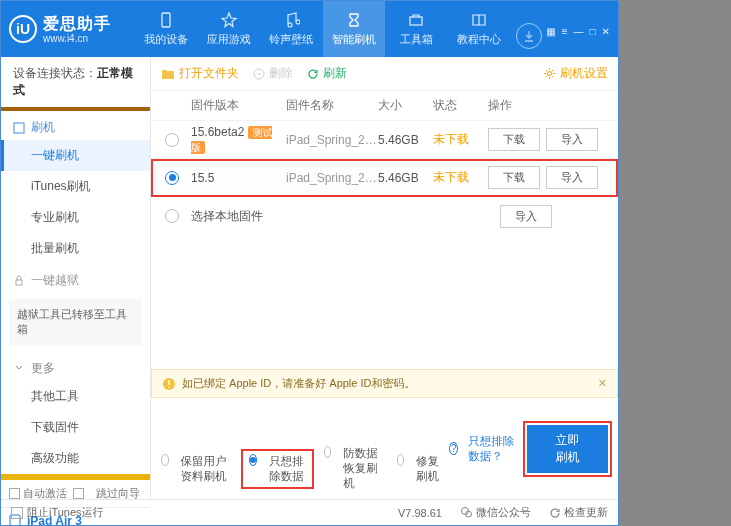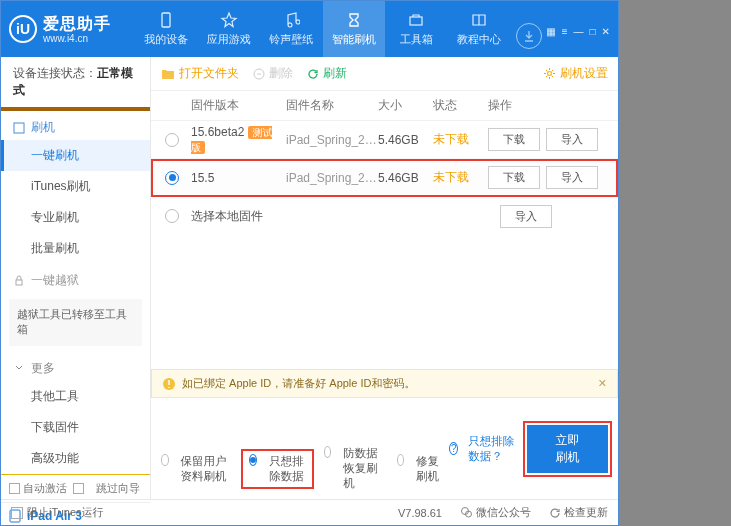--- a/index.html
+++ b/index.html
@@ -22,21 +22,21 @@
 .body { flex: 1; display: flex; min-height: 0; }
 
 .sidebar { width: 150px; border-right: 1px solid #e8e8e8; display: flex; flex-direction: column; font-size: 12px; color: #555; }
 .dev-status { padding: 8px 12px; border-bottom: 4px solid #a16207; color:#555;}
 .dev-status b{color:#333;}
 .sb-group { padding: 8px 12px 4px; color:#4a8cd8; display:flex; align-items:center; gap:6px; font-size:12px;}
 .sb-item { padding: 7px 12px 7px 30px; cursor: pointer; }
 .sb-item.active { background: #eaf3fe; border-left: 3px solid #1b7de0; color:#1b7de0; padding-left:27px;}
 .side-box { background:#f7f7f7; margin:6px 8px; padding:8px; font-size:11px; color:#666; line-height:1.4;}
 .sidebar-spacer{flex:1;}
-.sb-foot { border-top:1px solid #eab308; padding:6px 8px; display:flex; align-items:center; gap:6px; font-size:11px; color:#777;}
+.sb-foot { border-top:6px solid #eab308; padding:6px 8px; display:flex; align-items:center; gap:6px; font-size:11px; color:#777;}
 .devinfo { border-top:1px solid #eee; padding:6px 8px; font-size:12px;}
 .dev-name{color:#1b7de0; font-weight:bold; display:flex; align-items:center; gap:6px;}
 .badge64{background:#999; color:#fff; font-size:10px; padding:1px 4px; border-radius:2px;}
 
 .main { flex:1; display:flex; flex-direction:column; min-width:0;}
 .toolbar { height: 34px; border-bottom:1px solid #eee; display:flex; align-items:center; padding:0 10px; font-size:12px; gap:14px; color:#888;}
 .toolbar .open{color:#f2a100; display:flex; align-items:center; gap:4px;}
 .toolbar .refresh{color:#24b36b; display:flex; align-items:center; gap:4px;}
 .toolbar-spacer{flex:1;}
 .toolbar .settings{color:#f2a100; display:flex; align-items:center; gap:4px;}

